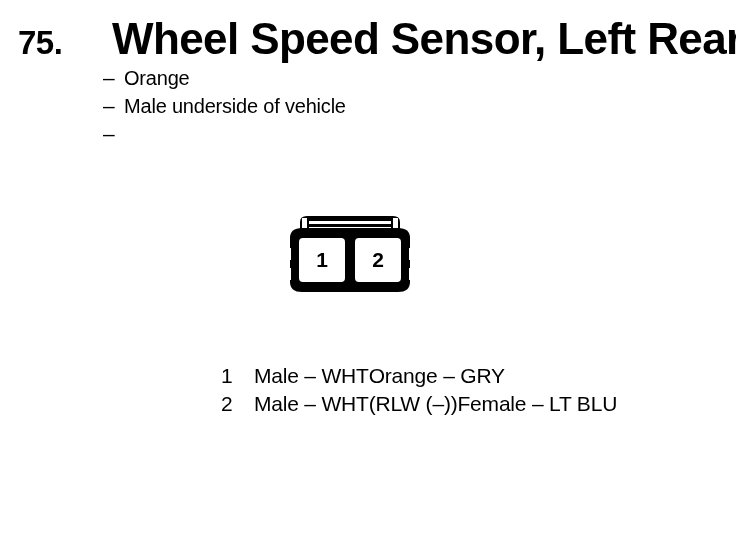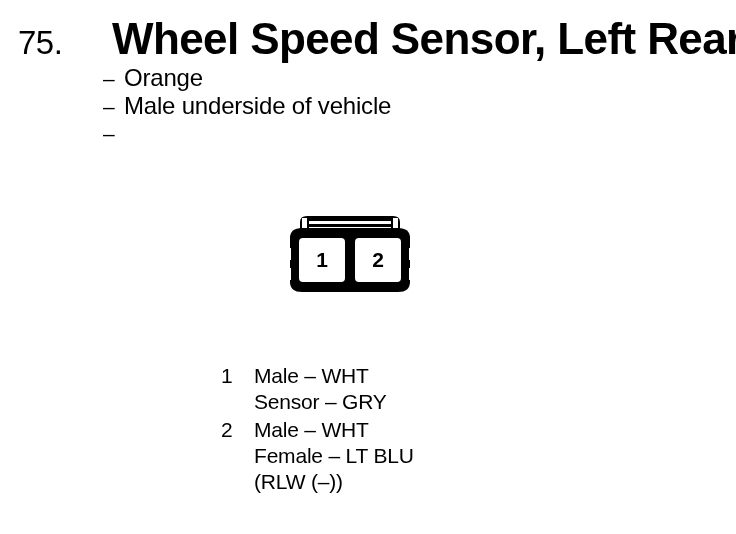--- a/index.html
+++ b/index.html
@@ -22,21 +22,21 @@
   .header {
     position: absolute;
     left: 18px;
     top: 14px;
     display: flex;
     align-items: baseline;
     white-space: nowrap;
   }
   .entry-number {
     font-size: 33px;
-    font-weight: normal;
+    font-weight: bold;
     letter-spacing: -0.5px;
     width: 94px;
     flex: 0 0 94px;
   }
   .entry-title {
     font-size: 44px;
     font-weight: bold;
     letter-spacing: -0.6px;
   }
 
@@ -52,21 +52,21 @@
     height: 28px;
     white-space: nowrap;
   }
   .bullet-dash {
     width: 21px;
     flex: 0 0 21px;
     font-size: 21px;
     line-height: 28px;
   }
   .bullet-text {
-    font-size: 24px;
+    font-size: 20px;
     line-height: 28px;
     letter-spacing: -0.2px;
   }
 
   
   .connector-wrap {
     position: absolute;
     left: 282px;
     top: 212px;
     width: 136px;
@@ -88,21 +88,21 @@
     margin-bottom: 2px;
   }
   .pin-number {
     font-size: 21px;
     line-height: 26px;
     width: 33px;
     flex: 0 0 33px;
   }
   .pin-lines {
     display: flex;
-    flex-direction: column;
+    flex-direction: row;
   }
   .pin-line {
     font-size: 21px;
     line-height: 26px;
     white-space: nowrap;
     letter-spacing: -0.2px;
   }
 </style>
 </head>
 <body>
@@ -157,26 +157,26 @@
     <text id="cav-label-2" x="96" y="55" font-family="Liberation Sans, sans-serif" font-size="21" font-weight="bold" text-anchor="middle" fill="#000000">2</text>
   </svg>
 </div>
 
 <div class="pin-legend">
 
   <div class="pin-block">
     <span class="pin-number">1</span>
     <span class="pin-lines">
       <span class="pin-line">Male – WHT</span>
-      <span class="pin-line">Sensor – GRY</span>
+      <span class="pin-line">Orange – GRY</span>
     </span>
   </div>
 
   <div class="pin-block">
     <span class="pin-number">2</span>
     <span class="pin-lines">
       <span class="pin-line">Male – WHT</span>
+      <span class="pin-line">(RLW (–))</span>
       <span class="pin-line">Female – LT BLU</span>
-      <span class="pin-line">(RLW (–))</span>
     </span>
   </div>
 
 </div>
 
 </body></html>

